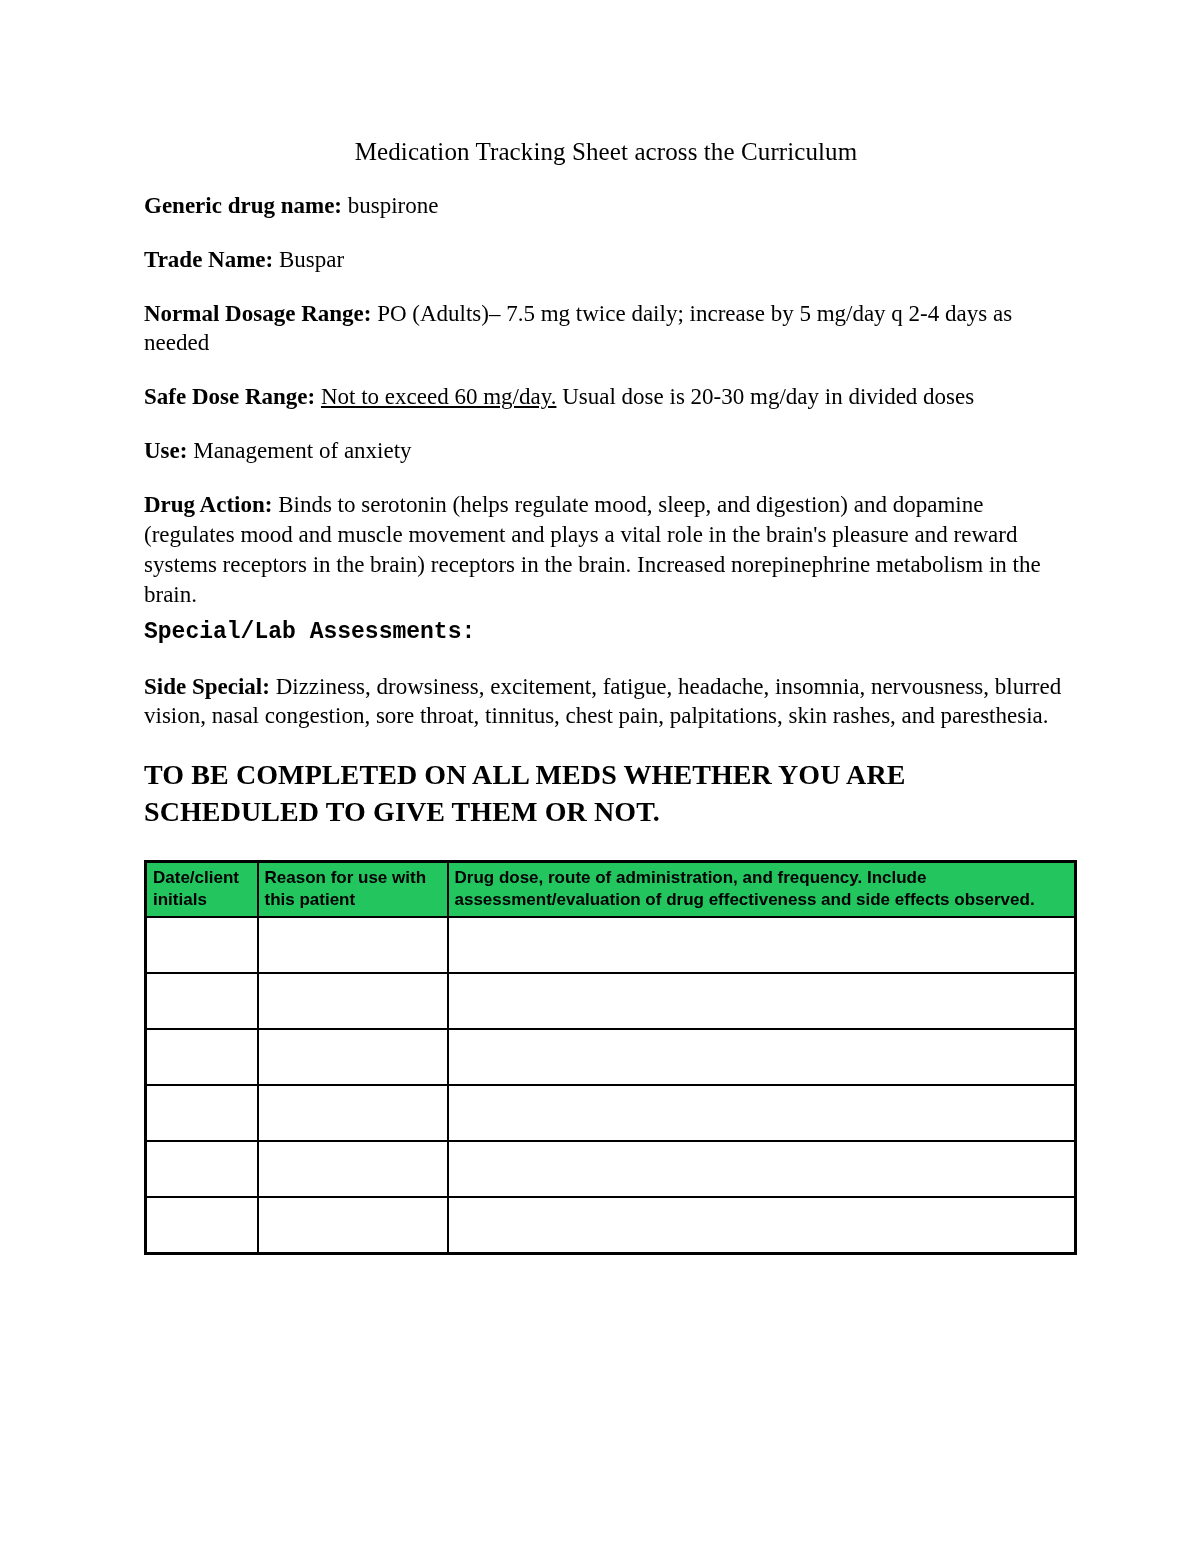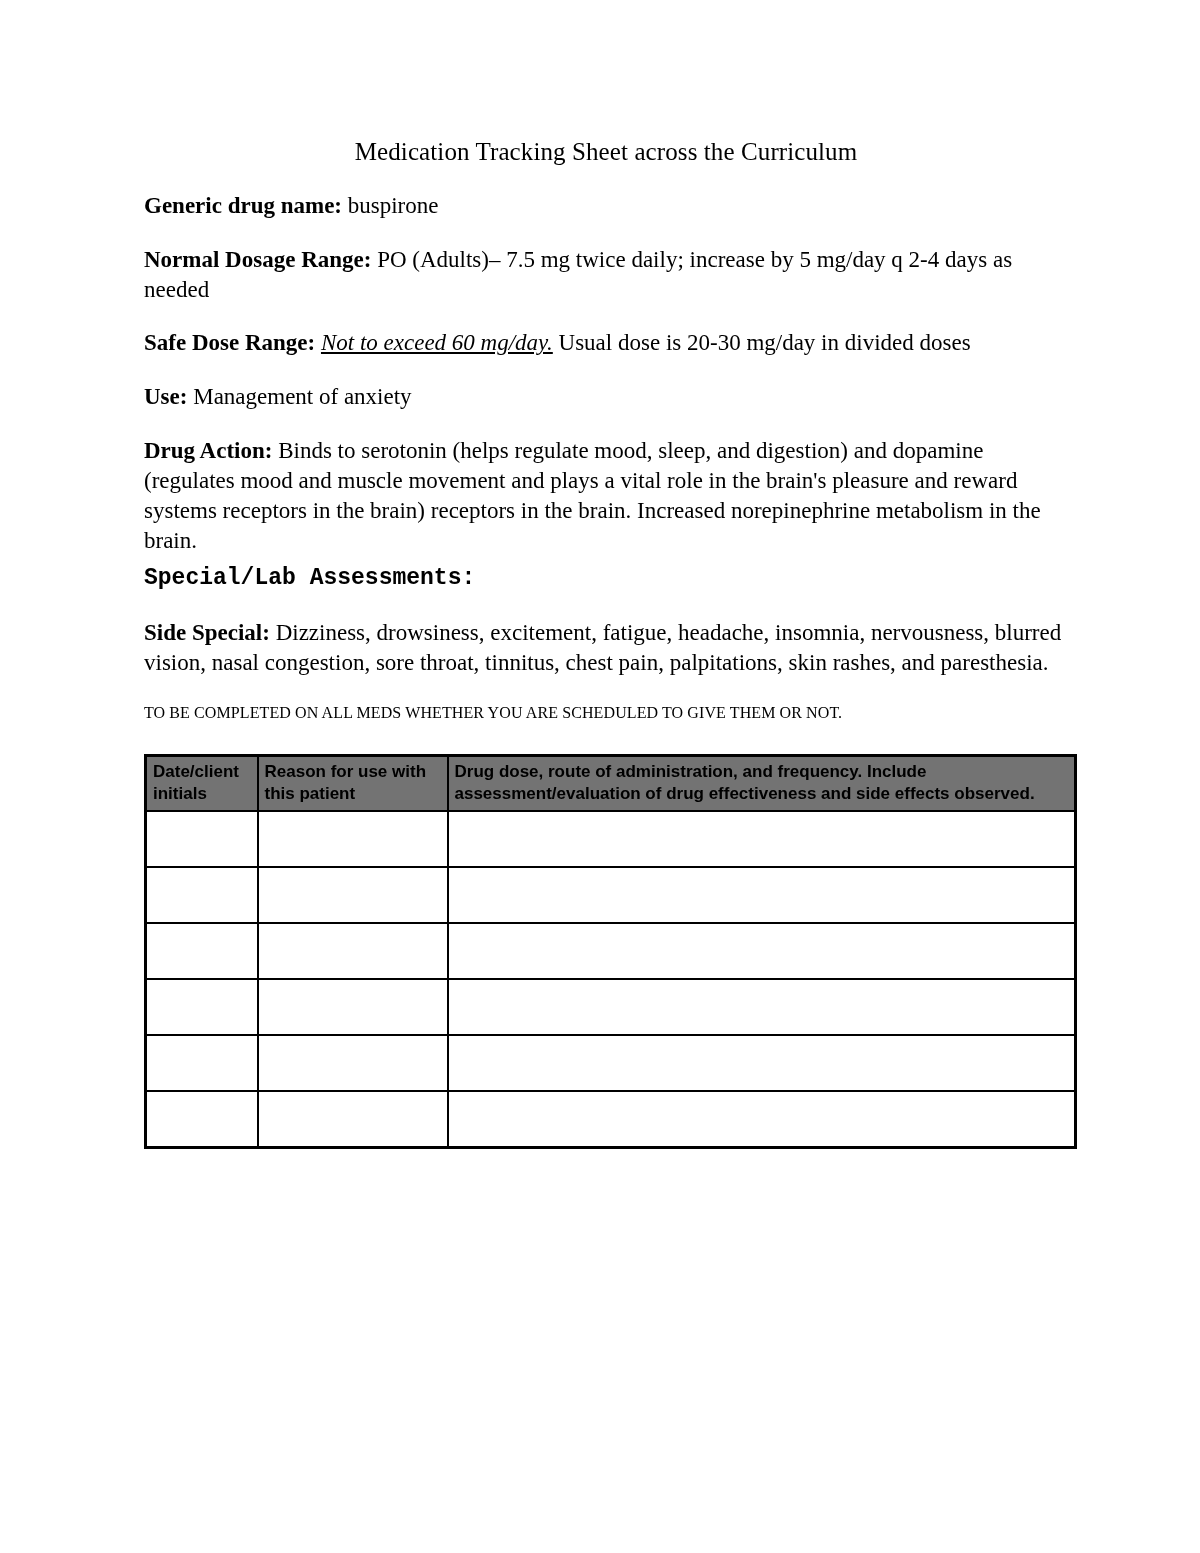--- a/index.html
+++ b/index.html
@@ -38,21 +38,20 @@
     margin: 24px 0 0 0;
     text-align: left;
   }
   .para.tight { margin-top: 8px; font-family: Liberation Mono, monospace; }
 
   .lbl {
     font-weight: bold;
   }
   .und {
     text-decoration: underline;
-    font-style: italic;
   }
 
   .bullets {
     list-style: none;
     margin: 2px 0 0 0;
     padding: 0;
   }
   .bullets li {
     position: relative;
     font-size: 23px;
@@ -63,43 +62,43 @@
   .bullets li::before {
     content: "\2022";
     position: absolute;
     left: 42px;
     top: -1px;
     font-size: 21px;
     line-height: 1.30;
   }
 
   .allcaps {
-    font-size: 16px;
-    line-height: 1.30;
-    font-weight: normal;
+    font-size: 28px;
+    line-height: 1.30;
+    font-weight: bold;
     margin: 26px 0 0 0;
     letter-spacing: 0.1px;
   }
 
   
   .track-table {
     margin-top: 30px;
     border-collapse: collapse;
     width: 930px;
     table-layout: fixed;
     border: 3px solid #000;
   }
   .track-table th,
   .track-table td {
     border: 2px solid #000;
     padding: 0;
     vertical-align: top;
   }
   .track-table th {
-    background: #737373;
+    background: #22c55e;
     font-family: "Liberation Sans", "DejaVu Sans", sans-serif;
     font-size: 17px;
     font-weight: bold;
     line-height: 1.30;
     text-align: left;
     padding: 4px 5px 5px 6px;
   }
   .col-a { width: 112px; }
   .col-b { width: 190px; }
   .col-c { width: 628px; }
@@ -114,20 +113,24 @@
 <div class="page">
 
   <h1 class="doc-title">Medication Tracking Sheet across the Curriculum</h1>
 
 
   <p class="para">
     <span class="lbl">Generic drug name:</span>
     <span>buspirone</span>
   </p>
 
+  <p class="para">
+    <span class="lbl">Trade Name:</span>
+    <span>Buspar</span>
+  </p>
 
   <p class="para">
     <span class="lbl">Normal Dosage Range:</span>
     <span>PO (Adults)– 7.5 mg twice daily; increase by 5 mg/day q 2-4 days as needed</span>
   </p>
 
   <p class="para">
     <span class="lbl">Safe Dose Range:</span>
     <span class="und">Not to exceed 60 mg/day.</span><span> Usual dose is 20-30 mg/day in divided doses</span>
   </p>

